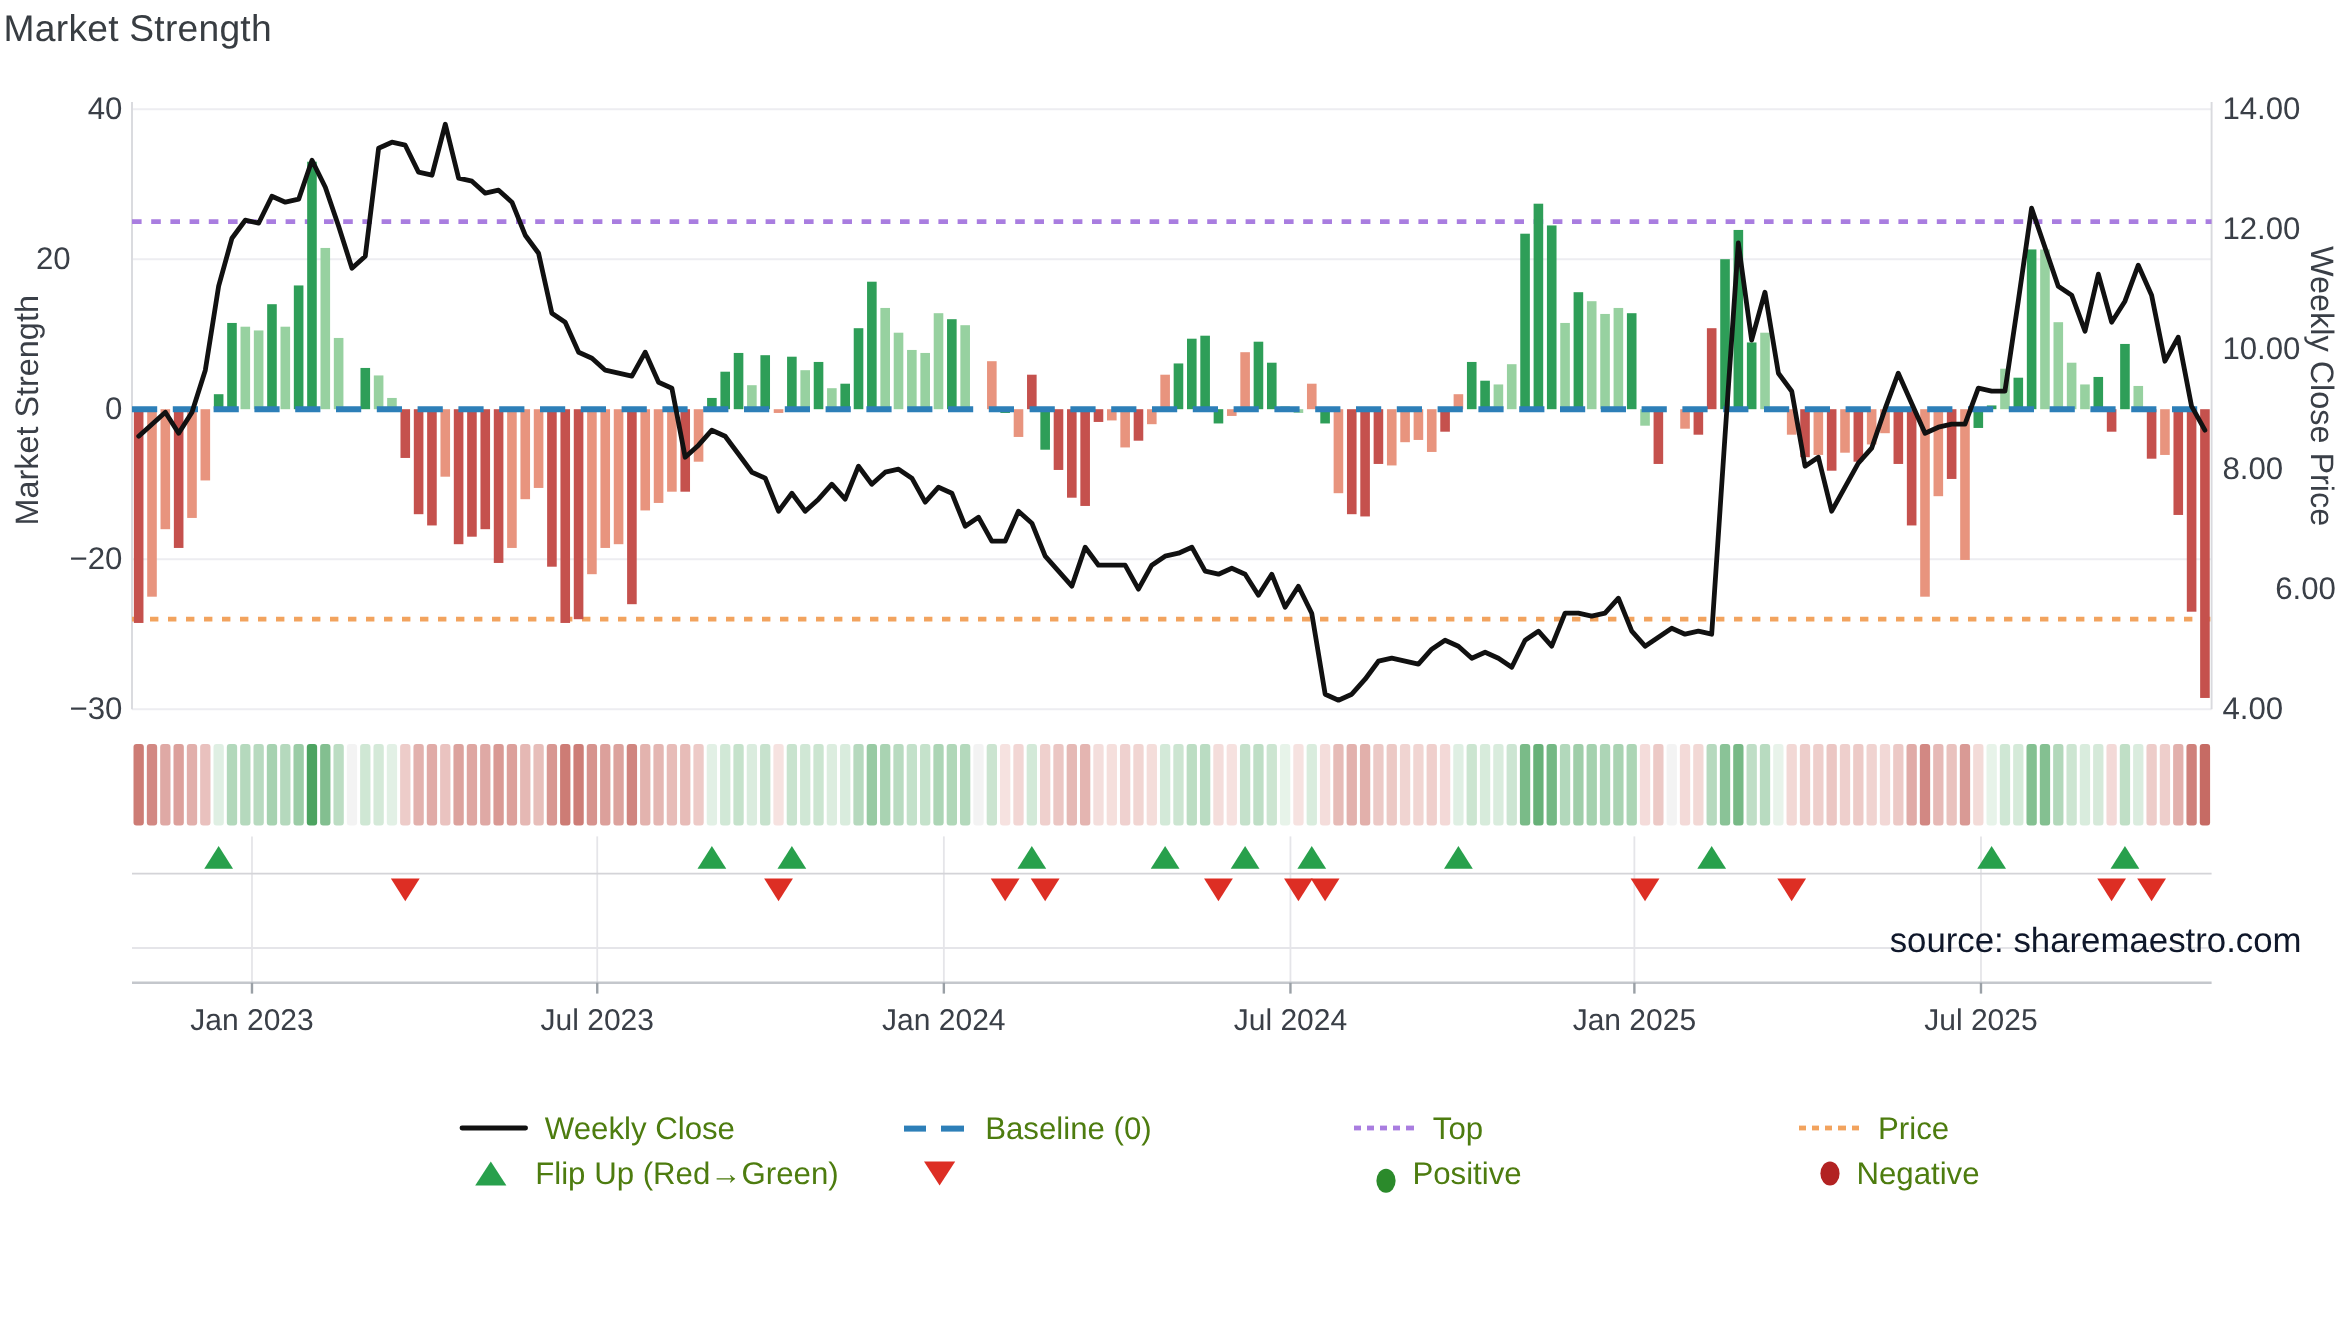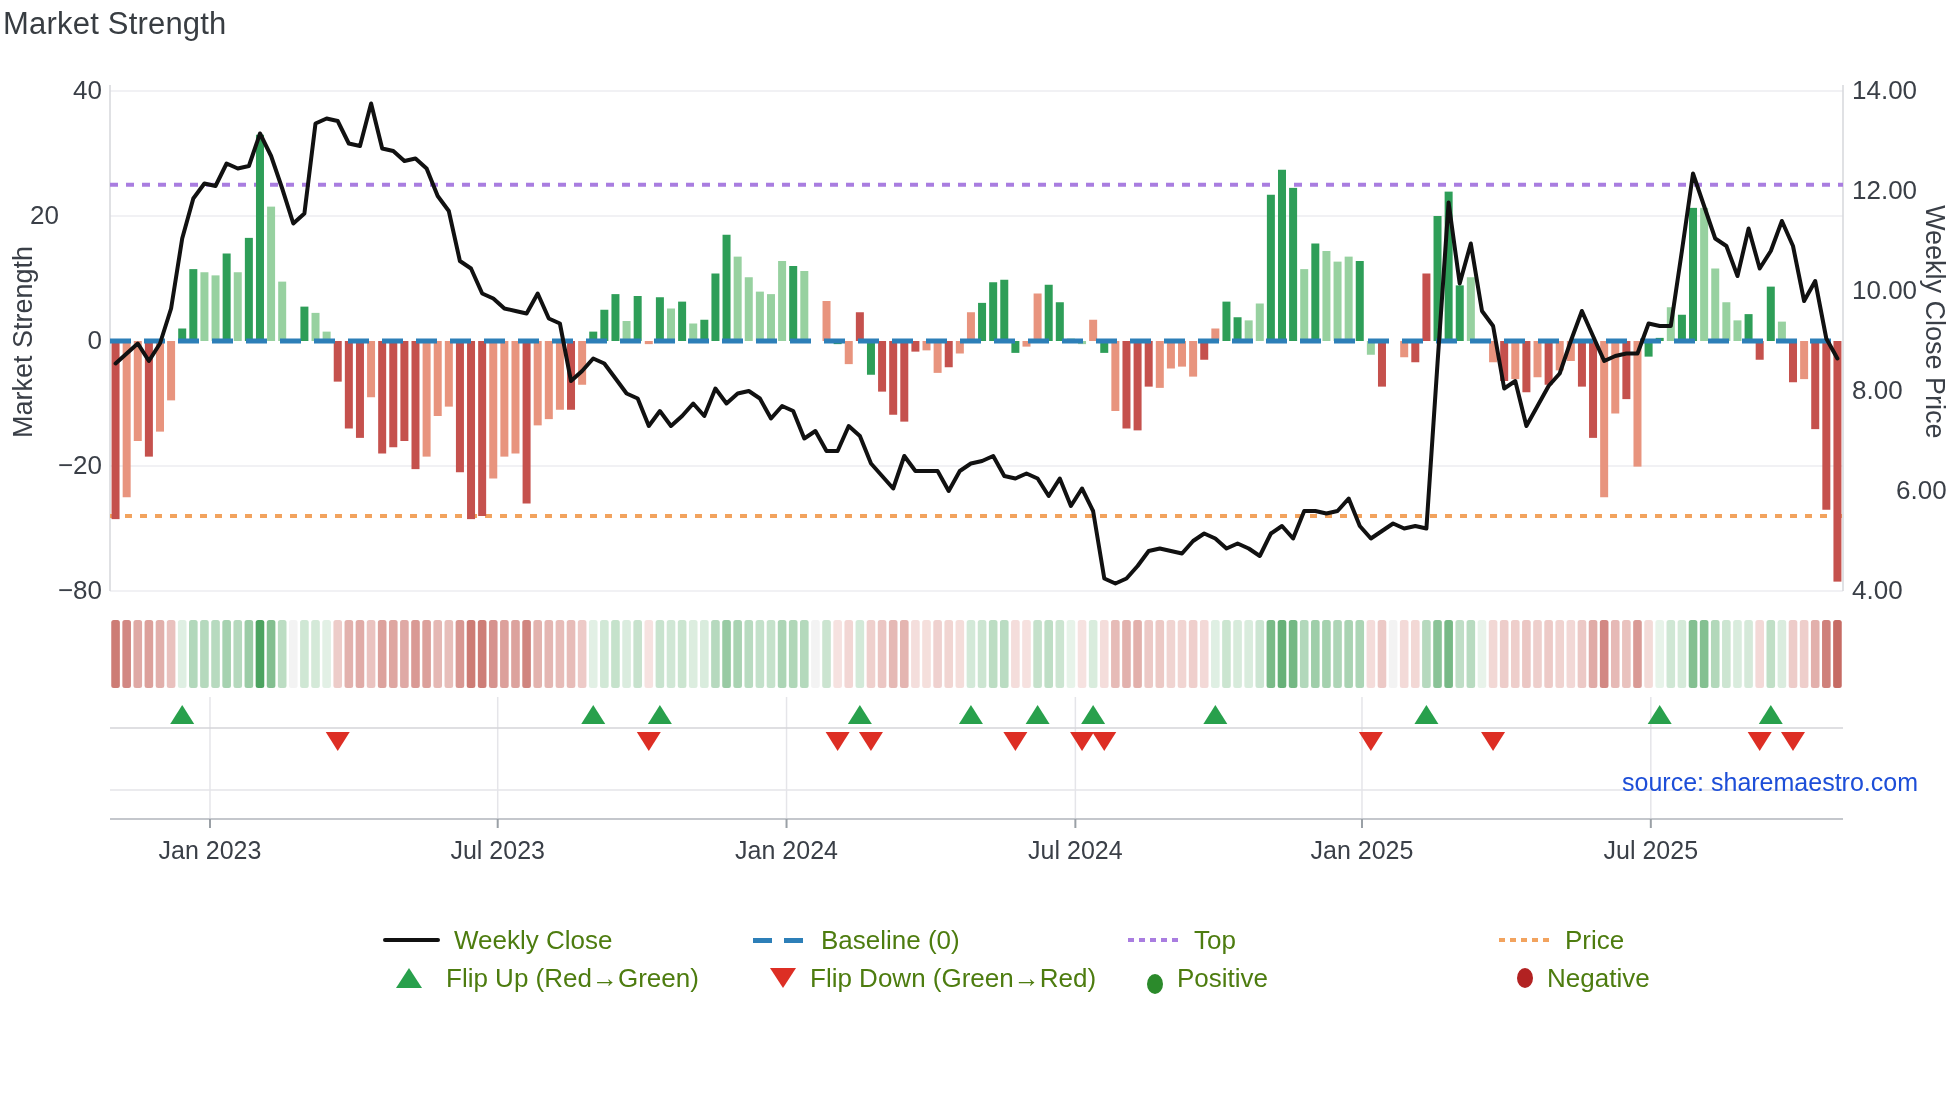--- a/index.html
+++ b/index.html
@@ -5,21 +5,21 @@
   html,body{margin:0;padding:0;background:#fff;}
   body{width:1960px;height:1102px;position:relative;font-family:"Liberation Sans","DejaVu Sans",sans-serif;overflow:hidden;}
   #chart-svg{position:absolute;left:0;top:0;}
   .abs{position:absolute;}
   .page-title{font-size:31px;color:#383d42;letter-spacing:.2px;}
   .axis-title{font-size:27px;color:#3a3f47;white-space:nowrap;}
   .rot-left{transform:rotate(-90deg);transform-origin:left top;}
   .rot-right{transform:rotate(90deg);transform-origin:left top;}
   .tick-label{font-size:26px;color:#3a3f47;white-space:nowrap;}
   .date-label{font-size:25px;color:#3a3f47;white-space:nowrap;transform:translateX(-50%);}
-  .source-text{font-size:25px;color:#1d4ed8;white-space:nowrap;}
+  .source-text{font-size:29px;color:#0f172a;white-space:nowrap;}
   .legend-item{position:absolute;display:flex;align-items:center;height:32px;}
   .legend-label{font-size:26px;color:#4d7c0f;white-space:nowrap;}
   .sw{display:inline-block;margin-right:14px;}
   .sw-line{width:57px;height:4px;background:#111;border-radius:2px;}
   .sw-dash{width:54px;height:5px;background:repeating-linear-gradient(90deg,#2d7fb8 0 19px,transparent 19px 31px);}
   .sw-dots-top{width:52px;height:4px;background:repeating-linear-gradient(90deg,#a97de0 0 6px,transparent 6px 11px);}
   .sw-dots-bottom{width:52px;height:4px;background:repeating-linear-gradient(90deg,#f2a35e 0 6px,transparent 6px 11px);}
   .sw-tri-up{width:0;height:0;border-left:13px solid transparent;border-right:13px solid transparent;border-bottom:20px solid #28a04c;}
   .sw-tri-down{width:0;height:0;border-left:13px solid transparent;border-right:13px solid transparent;border-top:20px solid #dd2e24;}
   .sw-dot{width:16px;height:20px;border-radius:50%;}
@@ -406,37 +406,36 @@
 <div class="legend-item" style="left:1499px;top:924px;">
   <span class="sw sw-dots-bottom"></span>
   <span class="legend-label">Price</span>
 </div>
 <div class="legend-item" style="left:396px;top:962px;gap:10px;">
   <span class="sw sw-tri-up"></span>
   <span class="legend-label">Flip Up (Red→Green)</span>
 </div>
 <div class="legend-item" style="left:770px;top:962px;">
   <span class="sw sw-tri-down"></span>
-  <span class="legend-label">Flip Down (Green→Red)</span>
 </div>
 <div class="legend-item" style="left:1147px;top:962px;align-items:flex-end;">
   <span class="sw sw-dot" style="background:#2b8a2b;"></span>
   <span class="legend-label">Positive</span>
 </div>
 <div class="legend-item" style="left:1517px;top:962px;">
   <span class="sw sw-dot" style="background:#b22222;"></span>
   <span class="legend-label">Negative</span>
 </div>
 
 <div id="tick-layer">
     <div class="abs tick-label" style="left: 30px; top: 75px; width: 72px; text-align: right;">40</div>
     <div class="abs tick-label" style="left: 30px; top: 200px; width: 72px; text-align: left;">20</div>
     <div class="abs tick-label" style="left: 30px; top: 325px; width: 72px; text-align: right;">0</div>
     <div class="abs tick-label" style="left: 30px; top: 450px; width: 72px; text-align: right;">−20</div>
-    <div class="abs tick-label" style="left: 30px; top: 575px; width: 72px; text-align: right;">−80</div>
+    <div class="abs tick-label" style="left: 30px; top: 575px; width: 72px; text-align: right;">−30</div>
     <div class="abs tick-label" style="left: 1852px; top: 75px;">14.00</div>
     <div class="abs tick-label" style="left: 1852px; top: 175px;">12.00</div>
     <div class="abs tick-label" style="left: 1852px; top: 275px;">10.00</div>
     <div class="abs tick-label" style="left: 1852px; top: 375px;">8.00</div>
     <div class="abs tick-label" style="left: 1896px; top: 475px;">6.00</div>
     <div class="abs tick-label" style="left: 1852px; top: 575px;">4.00</div>
     <div class="abs date-label" style="left: 209.981px; top: 836px;">Jan 2023</div>
     <div class="abs date-label" style="left: 497.703px; top: 836px;">Jul 2023</div>
     <div class="abs date-label" style="left: 786.537px; top: 836px;">Jan 2024</div>
     <div class="abs date-label" style="left: 1075.37px; top: 836px;">Jul 2024</div>

